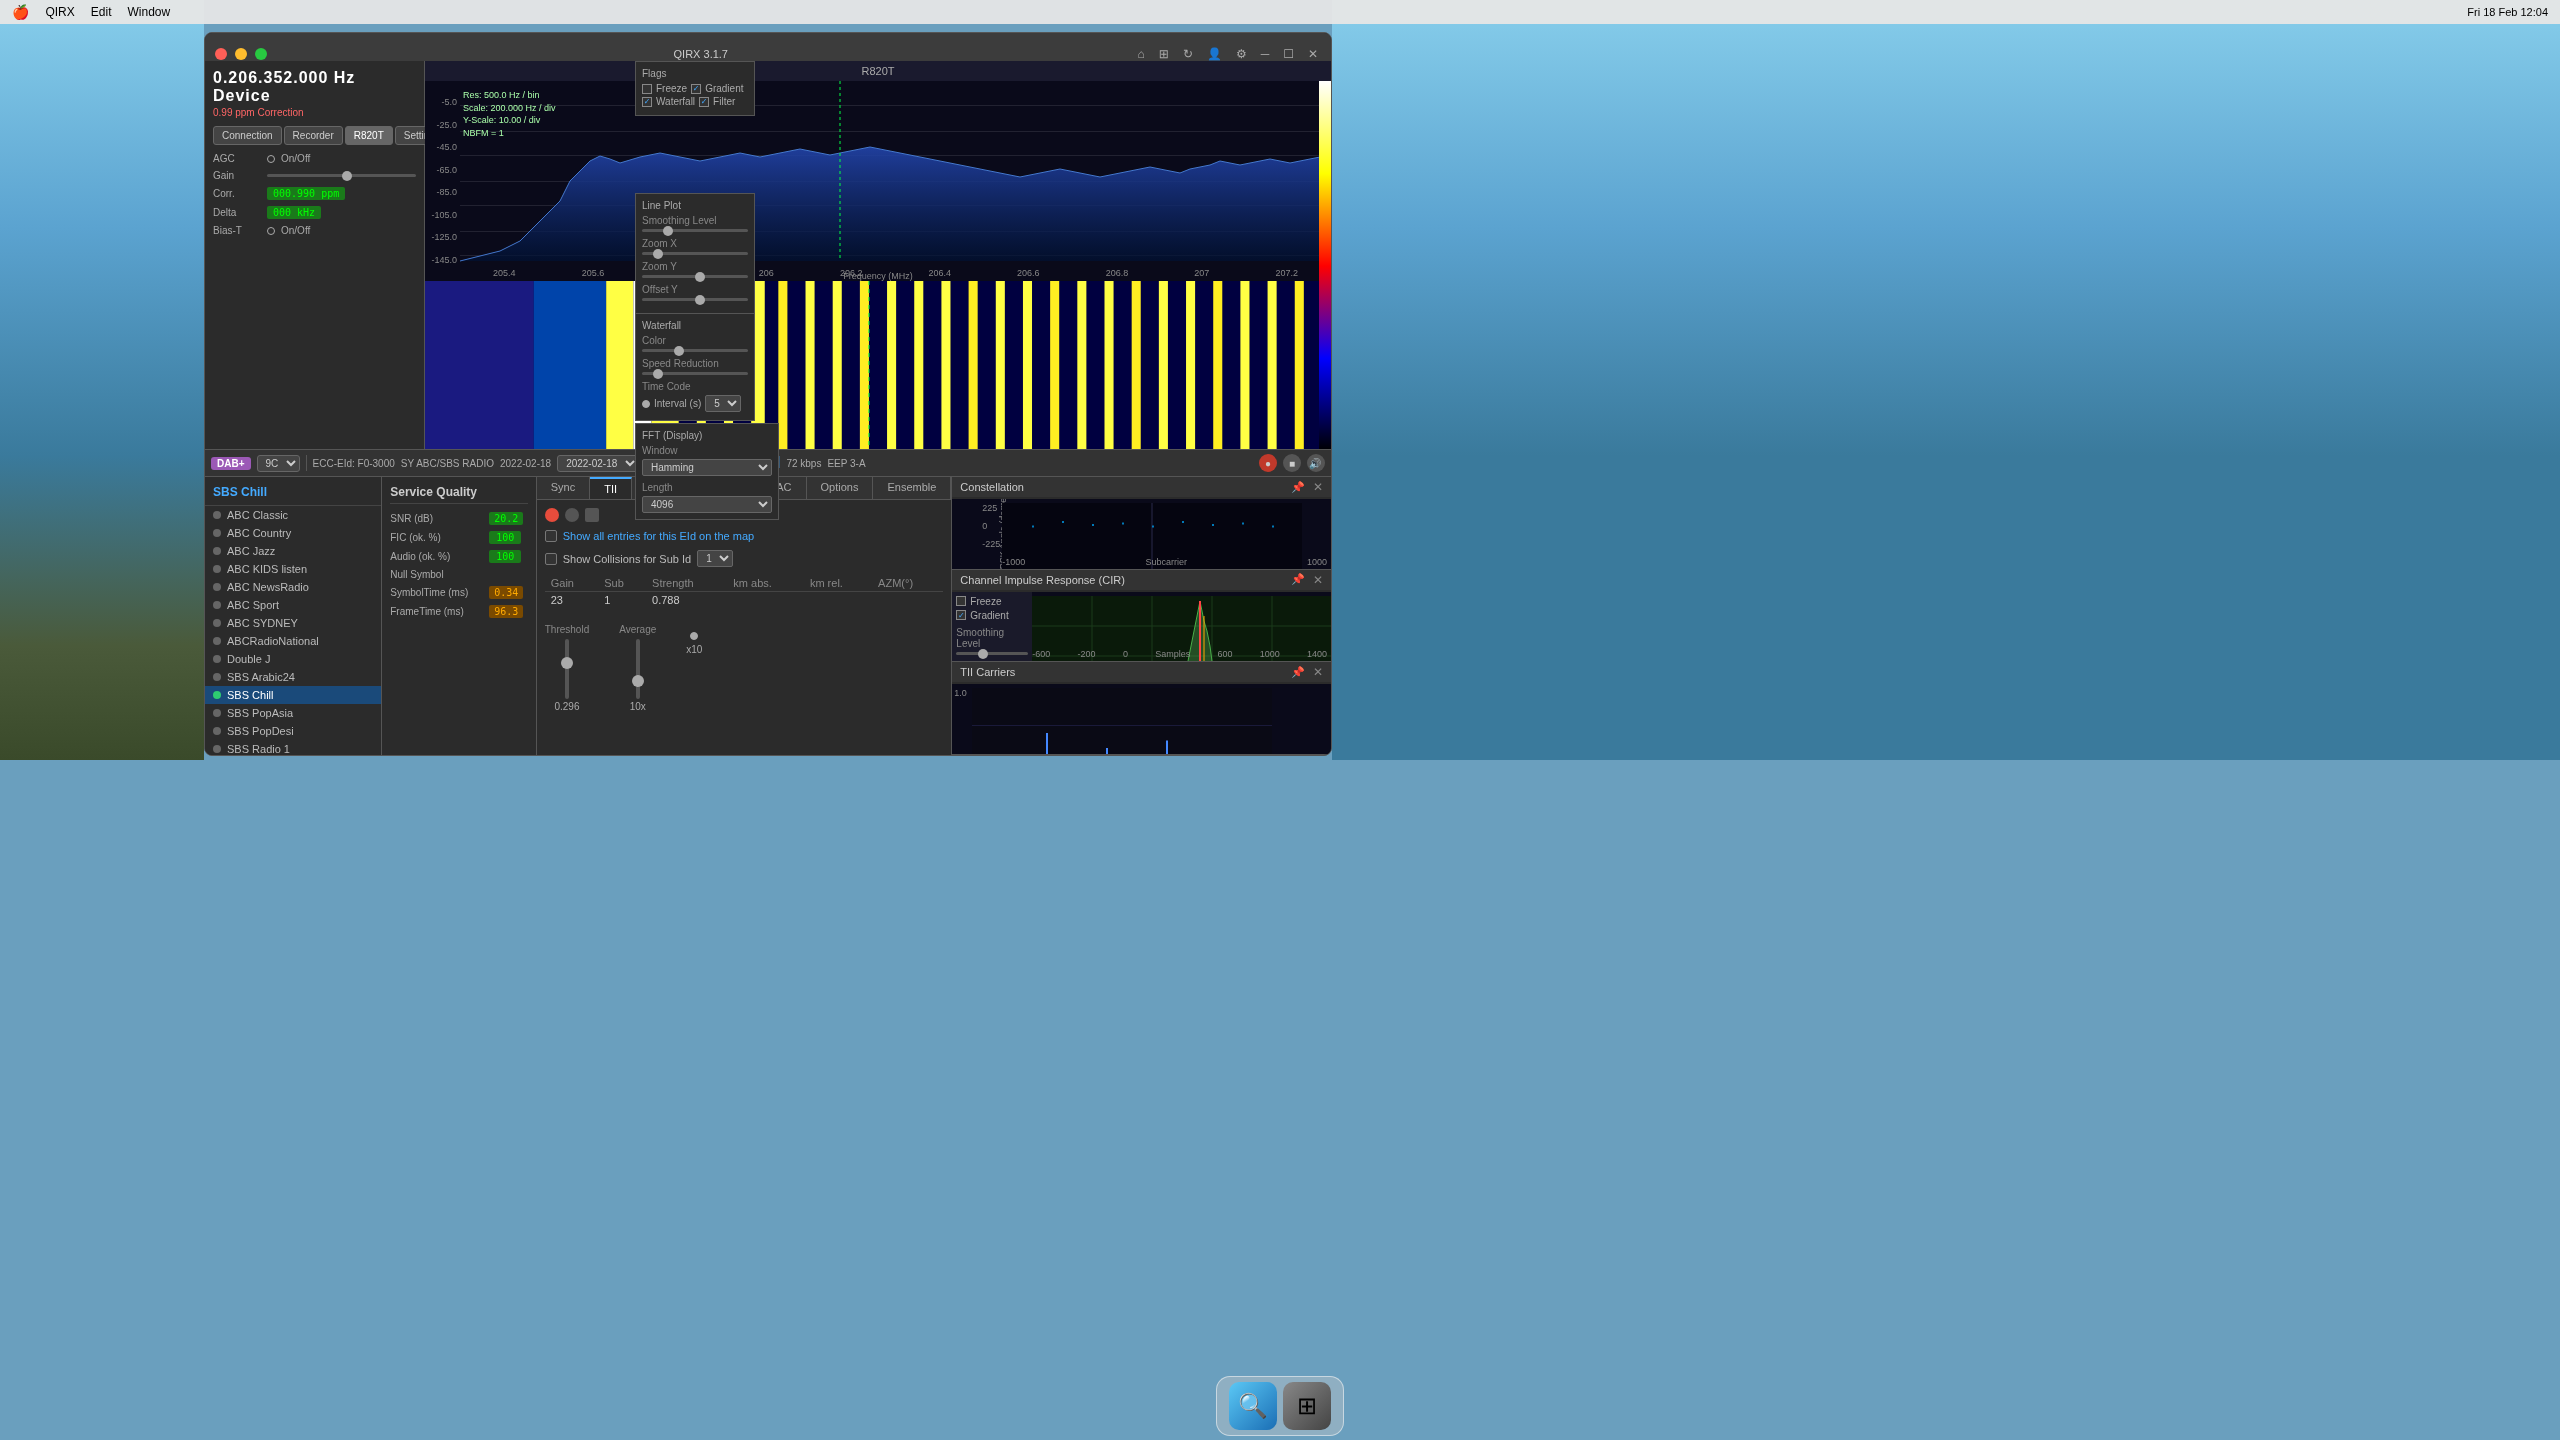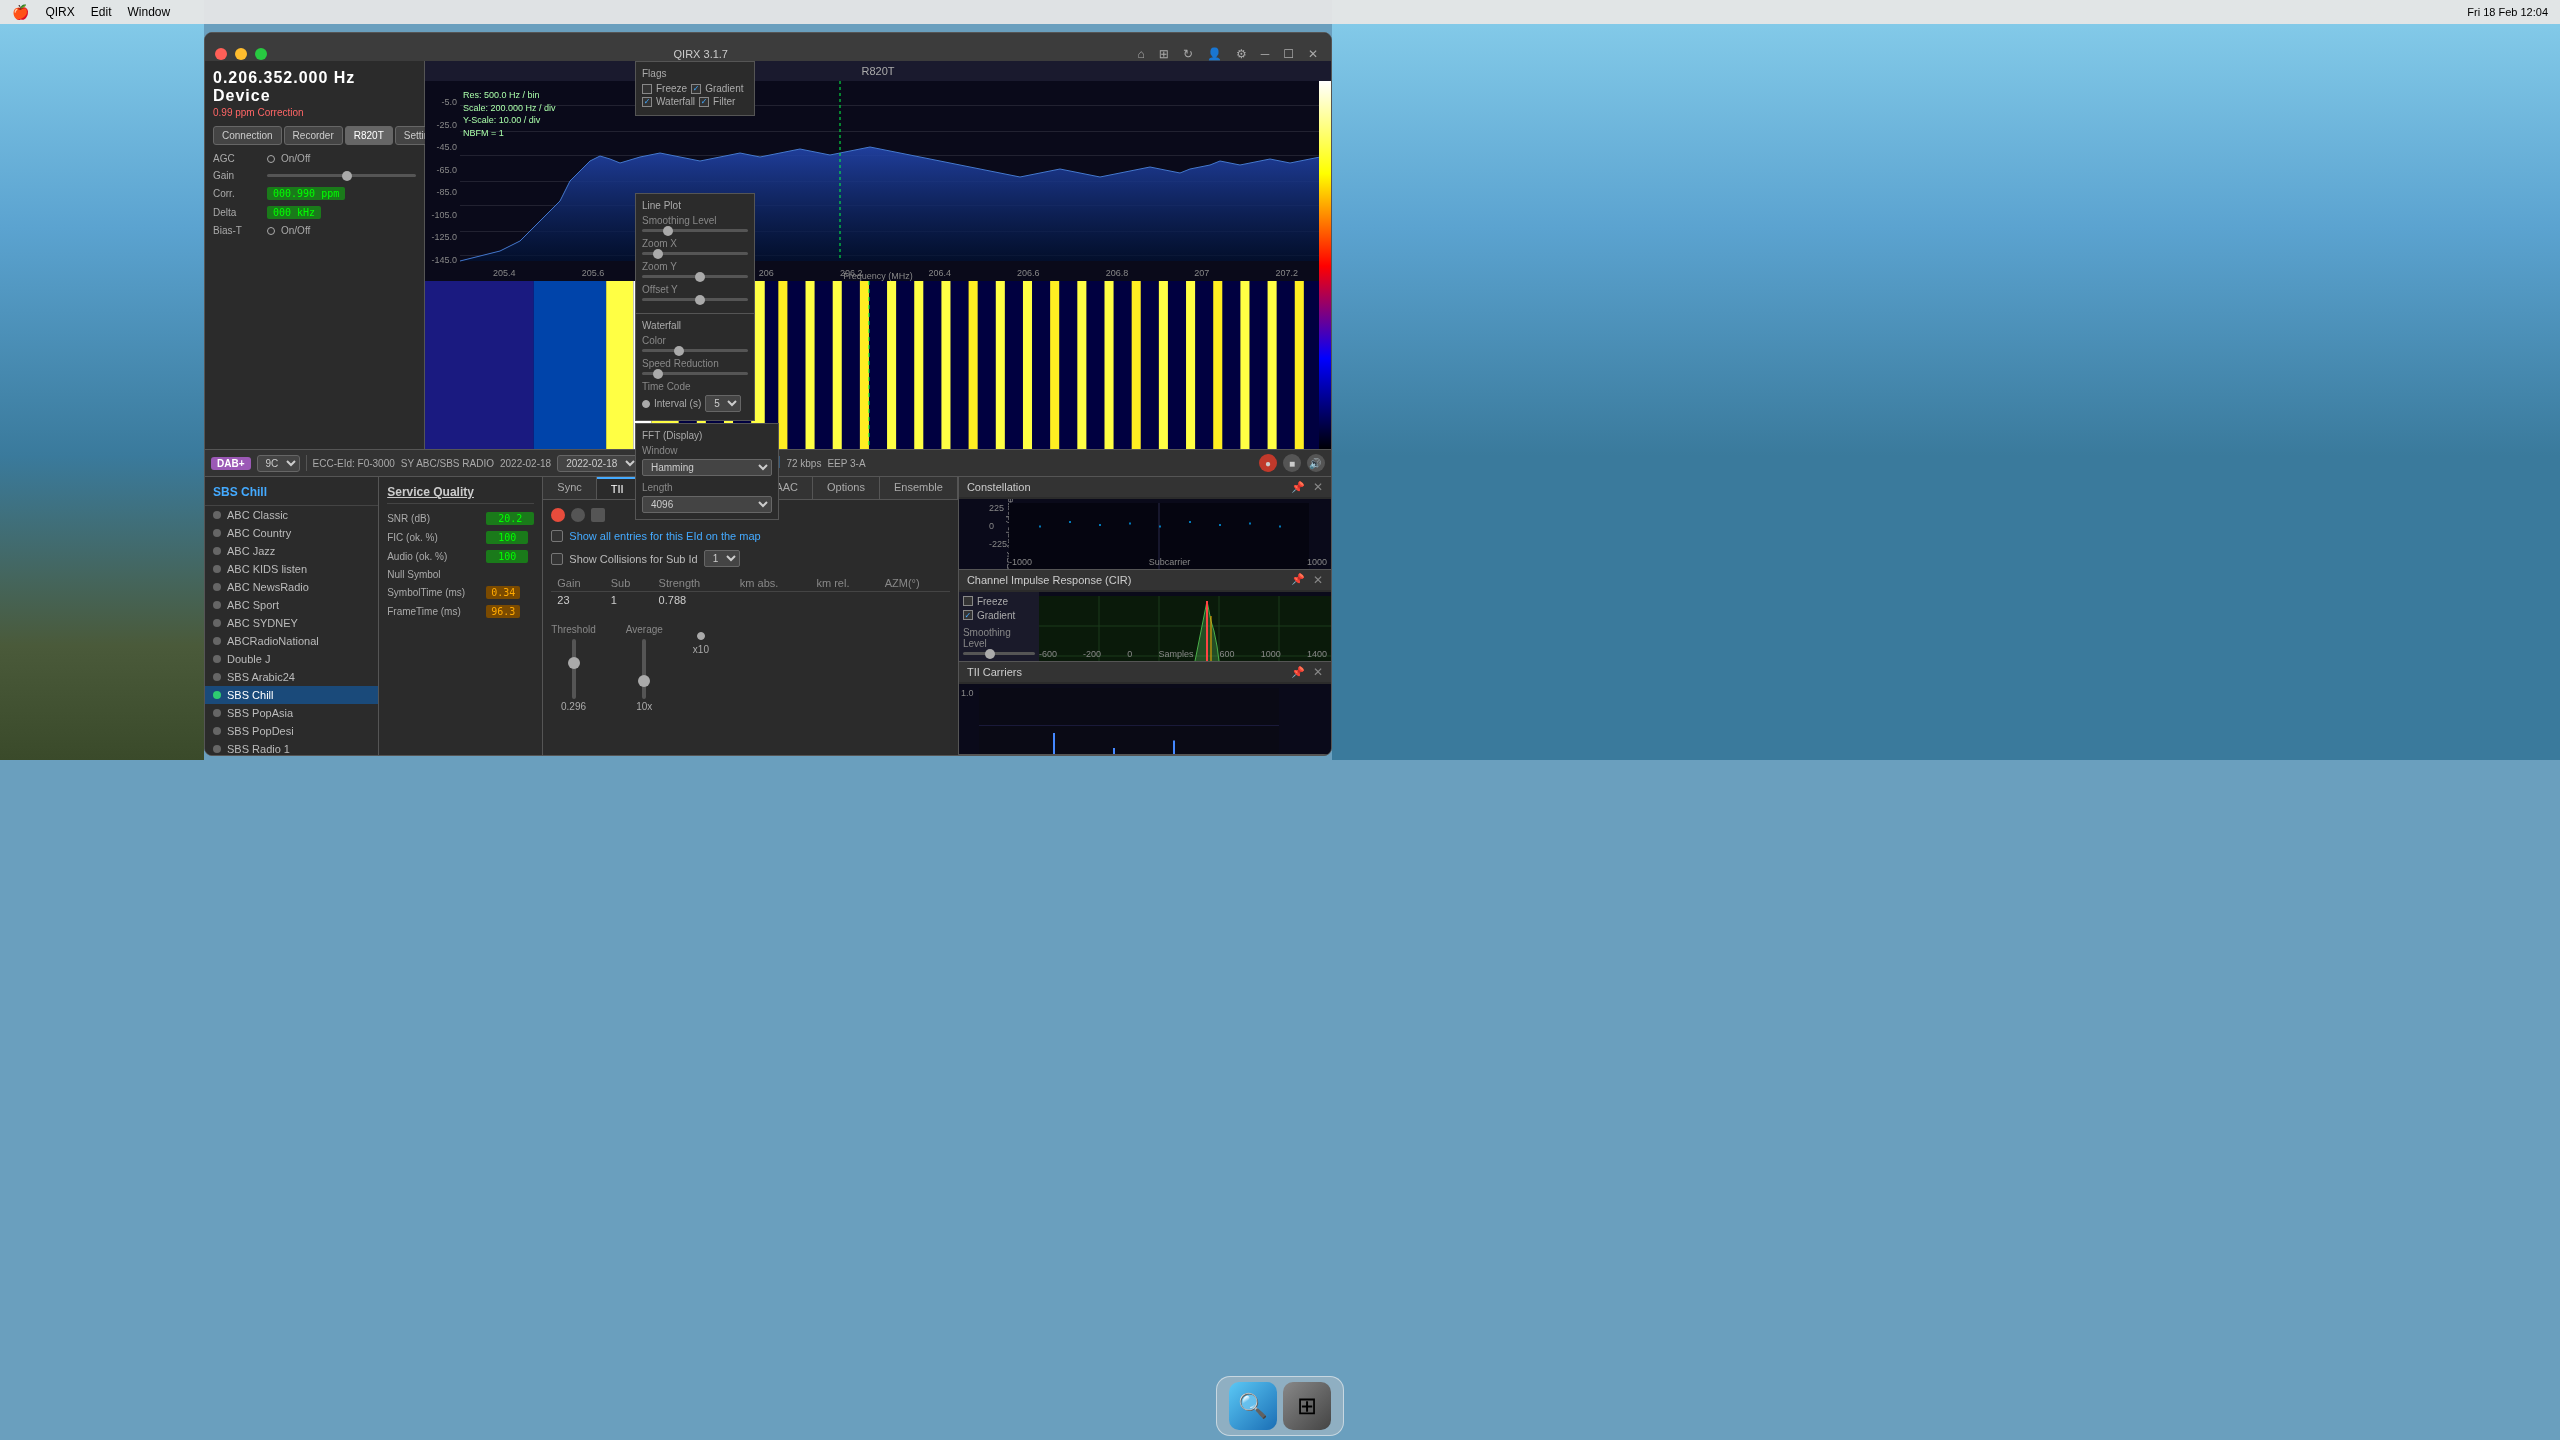--- a/index.html
+++ b/index.html
@@ -423,38 +423,37 @@
       border-right: 1px solid #555;
       padding: 8px;
     }
     .sq-title {
       color: #ccc;
       font-size: 12px;
       font-weight: bold;
       margin-bottom: 8px;
       padding-bottom: 4px;
       border-bottom: 1px solid #444;
-      text-decoration: underline;
     }
     .sq-row {
       display: flex;
       align-items: center;
       margin-bottom: 6px;
       gap: 4px;
     }
     .sq-label {
       color: #aaa;
       font-size: 10px;
       width: 95px;
       flex-shrink: 0;
     }
     .sq-value-green {
       background: #1a7a1a;
       color: #00ff00;
-      padding: 1px 12px;
+      padding: 1px 5px;
       border-radius: 2px;
       font-size: 10px;
       font-family: monospace;
       min-width: 32px;
       text-align: center;
     }
     .sq-value-orange {
       background: #7a4a00;
       color: #ffaa00;
       padding: 1px 5px;

